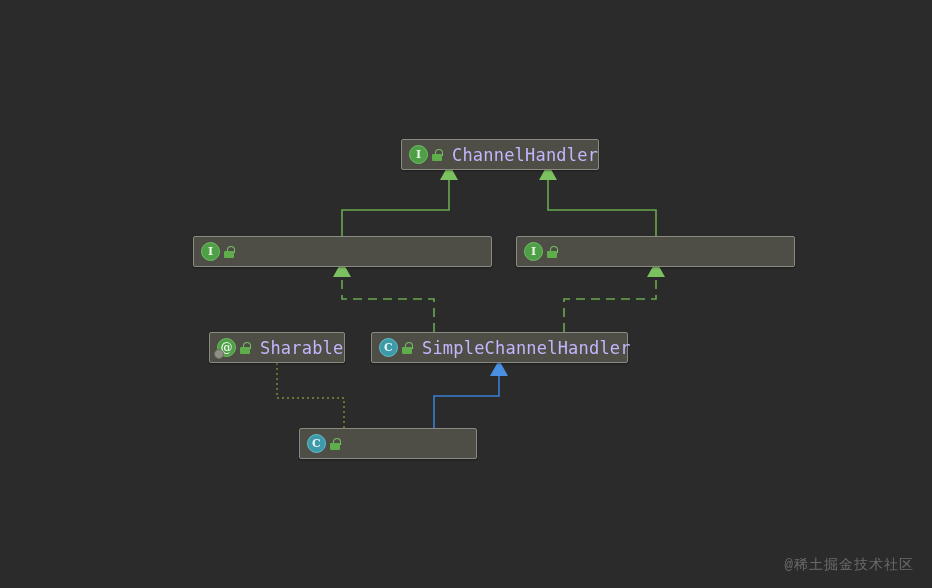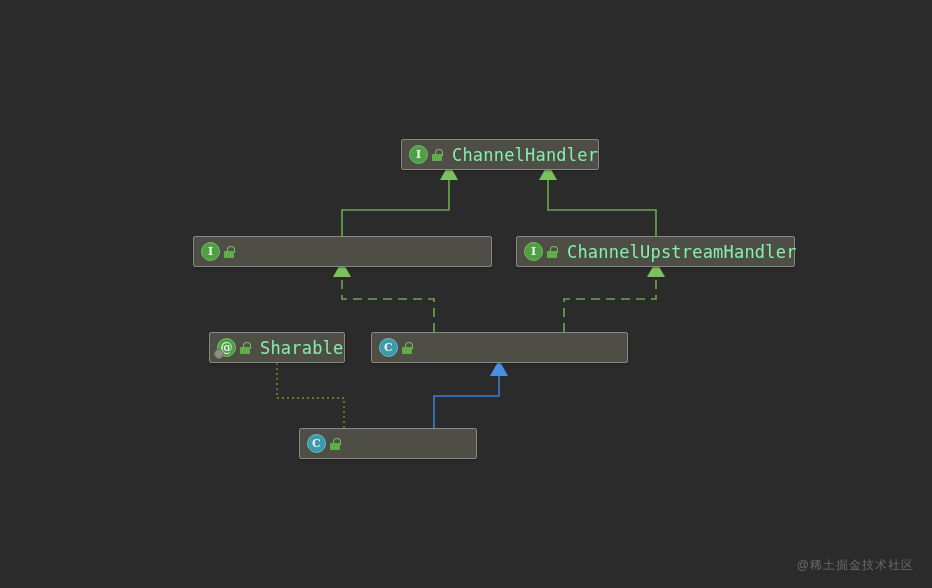--- a/index.html
+++ b/index.html
@@ -31,21 +31,21 @@
     background: #4e4e46;
     border: 1px solid #8a8a82;
     border-radius: 2px;
     display: flex;
     align-items: center;
     padding: 0 10px 0 7px;
     height: 31px;
     box-shadow: 0 1px 2px rgba(0,0,0,0.35);
   }
   .node .label {
-    color: #86efac;
+    color: #c4b5fd;
     font-size: 17px;
     letter-spacing: 0.2px;
     white-space: nowrap;
     font-family: "DejaVu Sans Mono", "Liberation Mono", monospace;
     text-align: right;
   }
   .icon-group {
     display: flex;
     align-items: center;
     margin-right: 9px;
@@ -115,22 +115,22 @@
     width: 10px;
     height: 7px;
     background: #5fae4b;
     border-radius: 1px;
   }
   .watermark {
     position: absolute;
     right: 18px;
     bottom: 14px;
     color: #6a6a6a;
-    font-size: 12px;
-    font-family: Liberation Sans, sans-serif;
+    font-size: 14px;
+    font-family: Liberation Mono, monospace;
     letter-spacing: 1px;
     user-select: none;
   }
 </style>
 </head>
 <body>
 
 <div id="canvas">
 
   <svg class="edges" viewBox="0 0 932 588" xmlns="http://www.w3.org/2000/svg">
@@ -168,40 +168,40 @@
         </span>
       </div>
       <div class="node" style="left: 516px; top: 236px; width: 279px; height: 31px;">
         <span class="icon-group">
           <span class="kind-icon kind-interface">I</span>
           <span class="lock-icon">
             <span class="shackle"></span>
             <span class="body"></span>
           </span>
         </span>
-        <span class="label">ChannelUpstreamHandler</span>
       </div>
       <div class="node" style="left: 209px; top: 332px; width: 136px; height: 31px;">
         <span class="icon-group">
           <span class="kind-icon kind-annotation">@</span>
           <span class="lock-icon">
             <span class="shackle"></span>
             <span class="body"></span>
           </span>
         </span>
         <span class="label">Sharable</span>
       </div>
       <div class="node" style="left: 371px; top: 332px; width: 257px; height: 31px;">
         <span class="icon-group">
           <span class="kind-icon kind-class">C</span>
           <span class="lock-icon">
             <span class="shackle"></span>
             <span class="body"></span>
           </span>
         </span>
+        <span class="label">SimpleChannelHandler</span>
       </div>
       <div class="node" style="left: 299px; top: 428px; width: 178px; height: 31px;">
         <span class="icon-group">
           <span class="kind-icon kind-class">C</span>
           <span class="lock-icon">
             <span class="shackle"></span>
             <span class="body"></span>
           </span>
         </span>
       </div>

